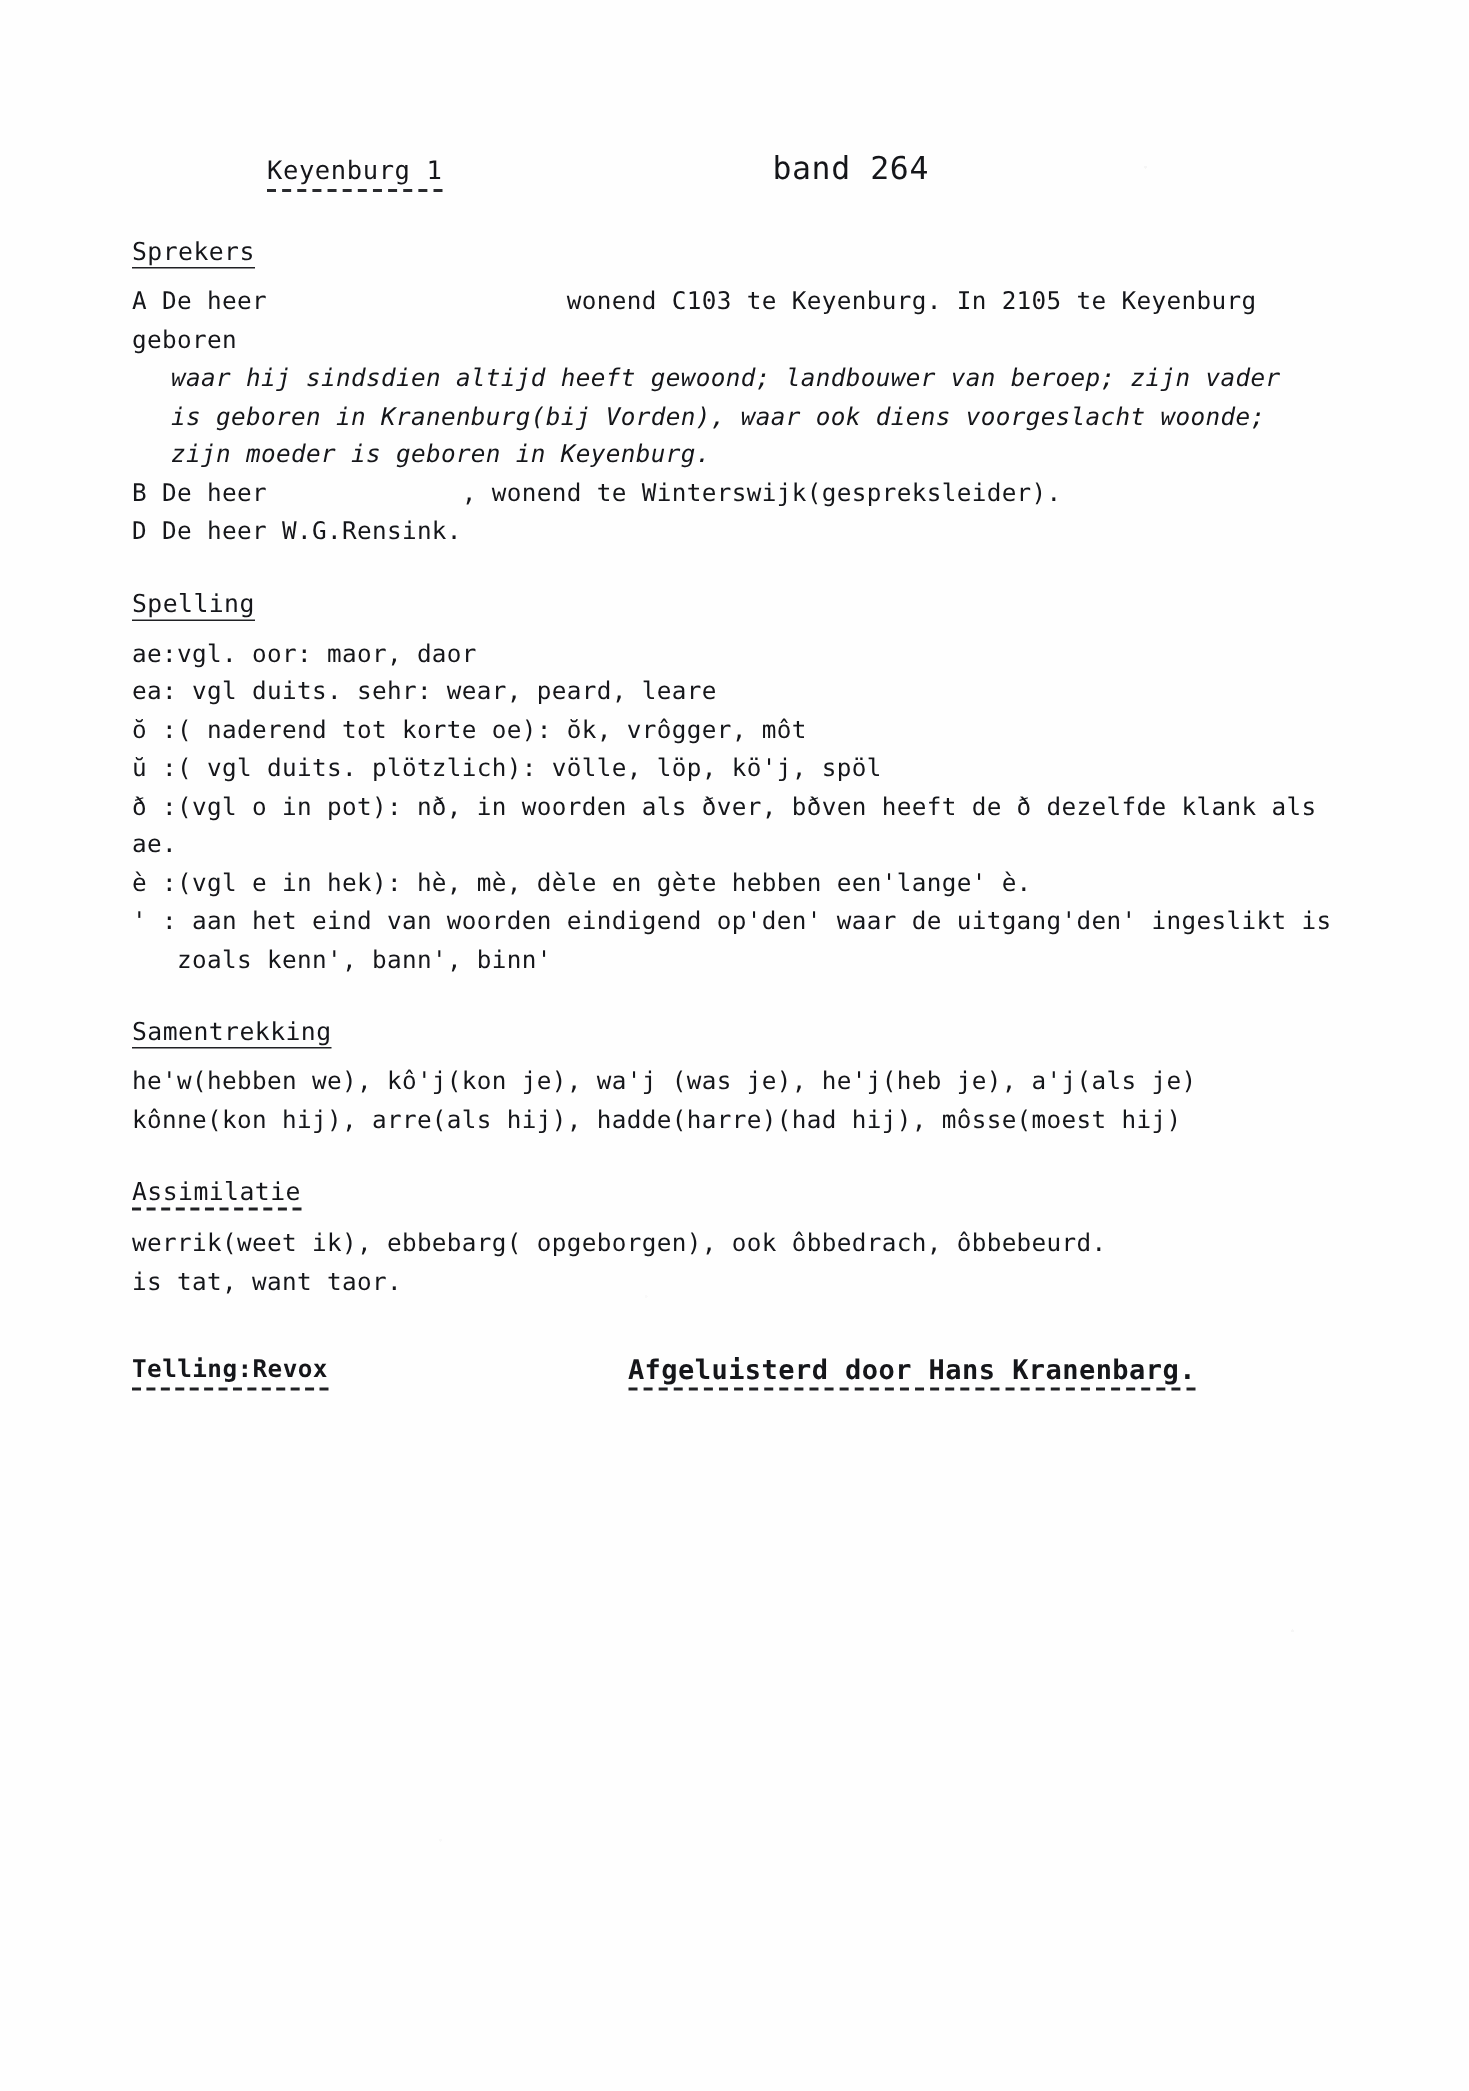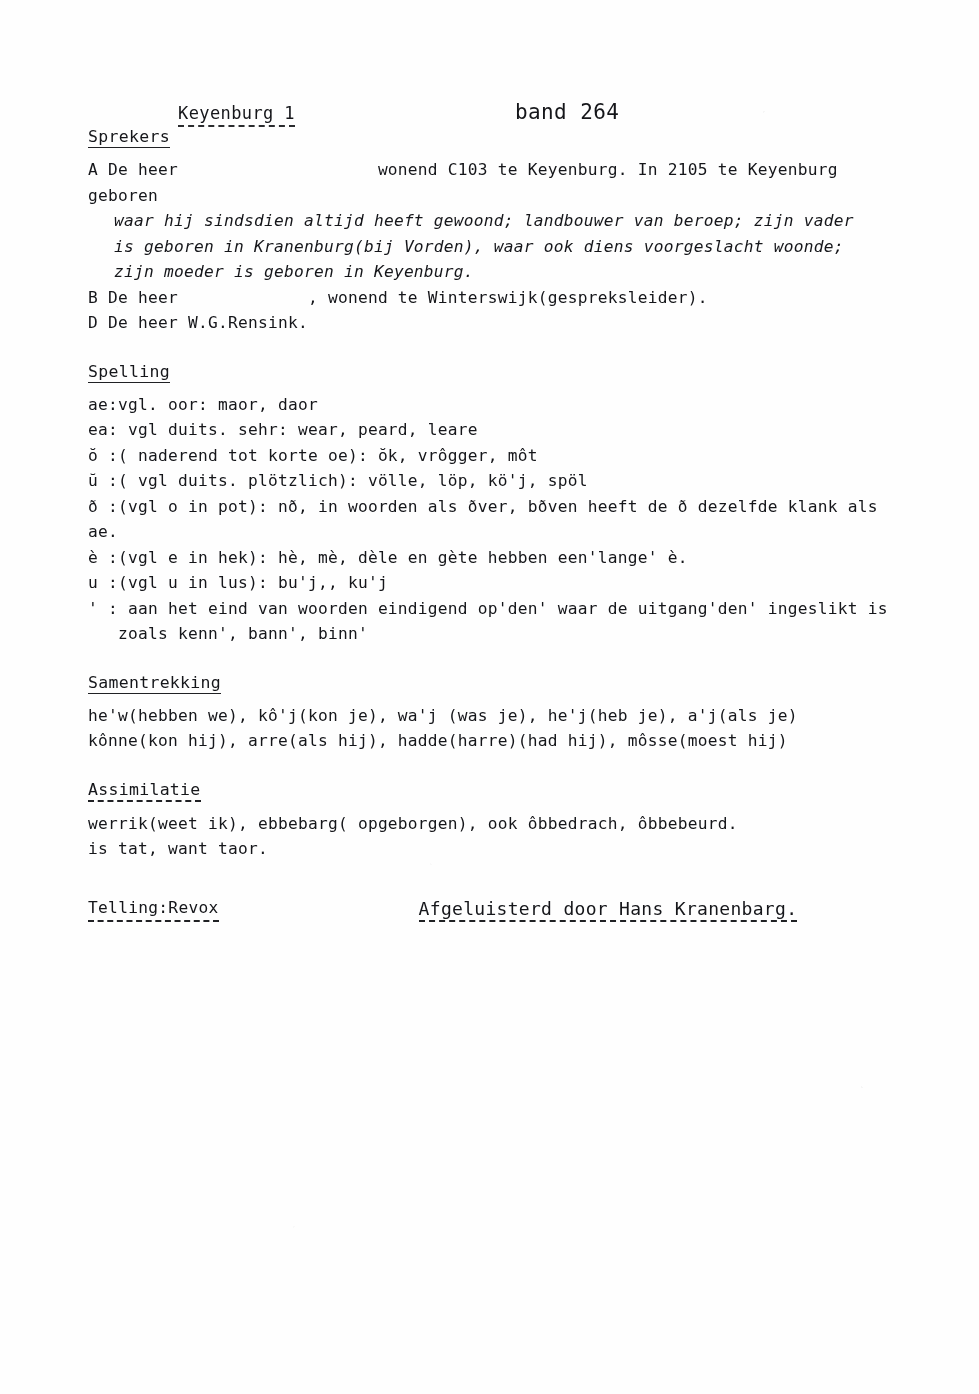--- a/index.html
+++ b/index.html
@@ -29,20 +29,21 @@
   }
   .sheet {
     position: absolute;
     left: 88px;
     top: 100px;
     width: 810px;
   }
   .hdr {
     display: flex;
     align-items: baseline;
+    margin-bottom: 30px;
   }
   .hdr-left {
     font-size: 17px;
     letter-spacing: 0.4px;
     border-bottom: 2px dashed #2a2b2e;
     padding-bottom: 2px;
     margin-left: 90px;
   }
   .hdr-right {
     font-size: 21px;
@@ -64,20 +65,21 @@
   .line {
     font-size: 16.2px;
     line-height: 25.5px;
     letter-spacing: 0.25px;
     white-space: pre-wrap;
   }
   .indent { padding-left: 26px; font-style: italic; }
   .footer {
     display: flex;
     margin-top: 36px;
+    font-weight: bold;
   }
   .foot-left {
     font-size: 16.2px;
     border-bottom: 2px dashed #202124;
     padding-bottom: 1px;
     letter-spacing: 0.3px;
   }
   .foot-right {
     font-size: 18px;
     margin-left: 200px;
@@ -109,21 +111,20 @@
     </div>
 
     <div class="block">
       <div class="sec-title">Spelling</div>
       <div class="line">ae:vgl. oor: maor, daor</div>
       <div class="line">ea: vgl duits. sehr: wear, peard, leare</div>
       <div class="line">ŏ :( naderend tot korte oe): ŏk, vrôgger, môt</div>
       <div class="line">ŭ :( vgl duits. plötzlich): völle, löp, kö'j, spöl</div>
       <div class="line">ð :(vgl o in pot): nð, in woorden als ðver, bðven heeft de ð dezelfde klank als ae.</div>
       <div class="line">è :(vgl e in hek): hè, mè, dèle en gète hebben een'lange' è.</div>
-      <div class="line">u :(vgl u in lus): bu'j,, ku'j</div>
       <div class="line">' : aan het eind van woorden eindigend op'den' waar de uitgang'den' ingeslikt is</div>
       <div class="line">   zoals kenn', bann', binn'</div>
     </div>
 
     <div class="block">
       <div class="sec-title">Samentrekking</div>
       <div class="line">he'w(hebben we), kô'j(kon je), wa'j (was je), he'j(heb je), a'j(als je)</div>
       <div class="line">kônne(kon hij), arre(als hij), hadde(harre)(had hij), môsse(moest hij)</div>
     </div>
 

